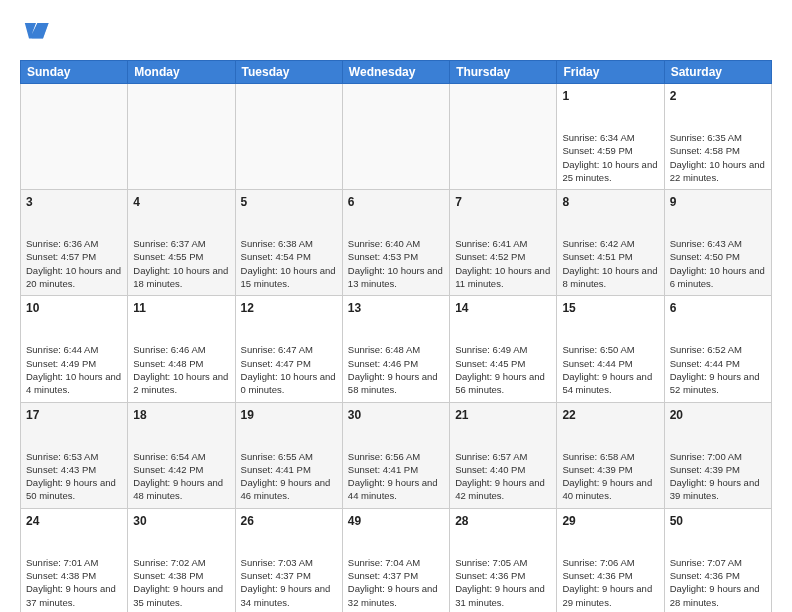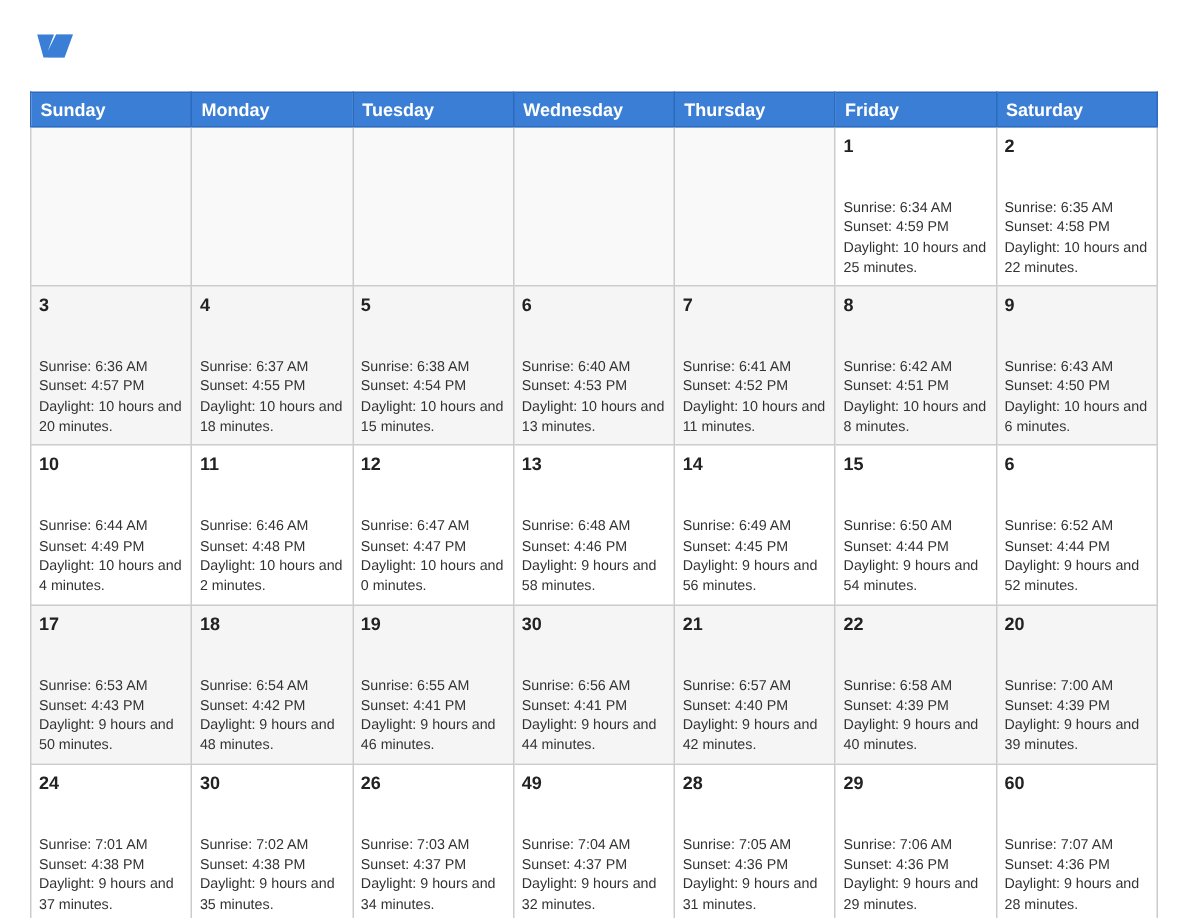--- a/index.html
+++ b/index.html
@@ -255,19 +255,19 @@
           </td>
           <td>
             <span class="day-number">28</span>
             <div class="day-info">Sunrise: 7:05 AM<br>Sunset: 4:36 PM<br>Daylight: 9 hours and 31 minutes.</div>
           </td>
           <td>
             <span class="day-number">29</span>
             <div class="day-info">Sunrise: 7:06 AM<br>Sunset: 4:36 PM<br>Daylight: 9 hours and 29 minutes.</div>
           </td>
           <td>
-            <span class="day-number">60</span>
+            <span class="day-number">50</span>
             <div class="day-info">Sunrise: 7:07 AM<br>Sunset: 4:36 PM<br>Daylight: 9 hours and 28 minutes.</div>
           </td>
         </tr>
       </tbody>
   </table>
 </div>
 
 </body></html>

